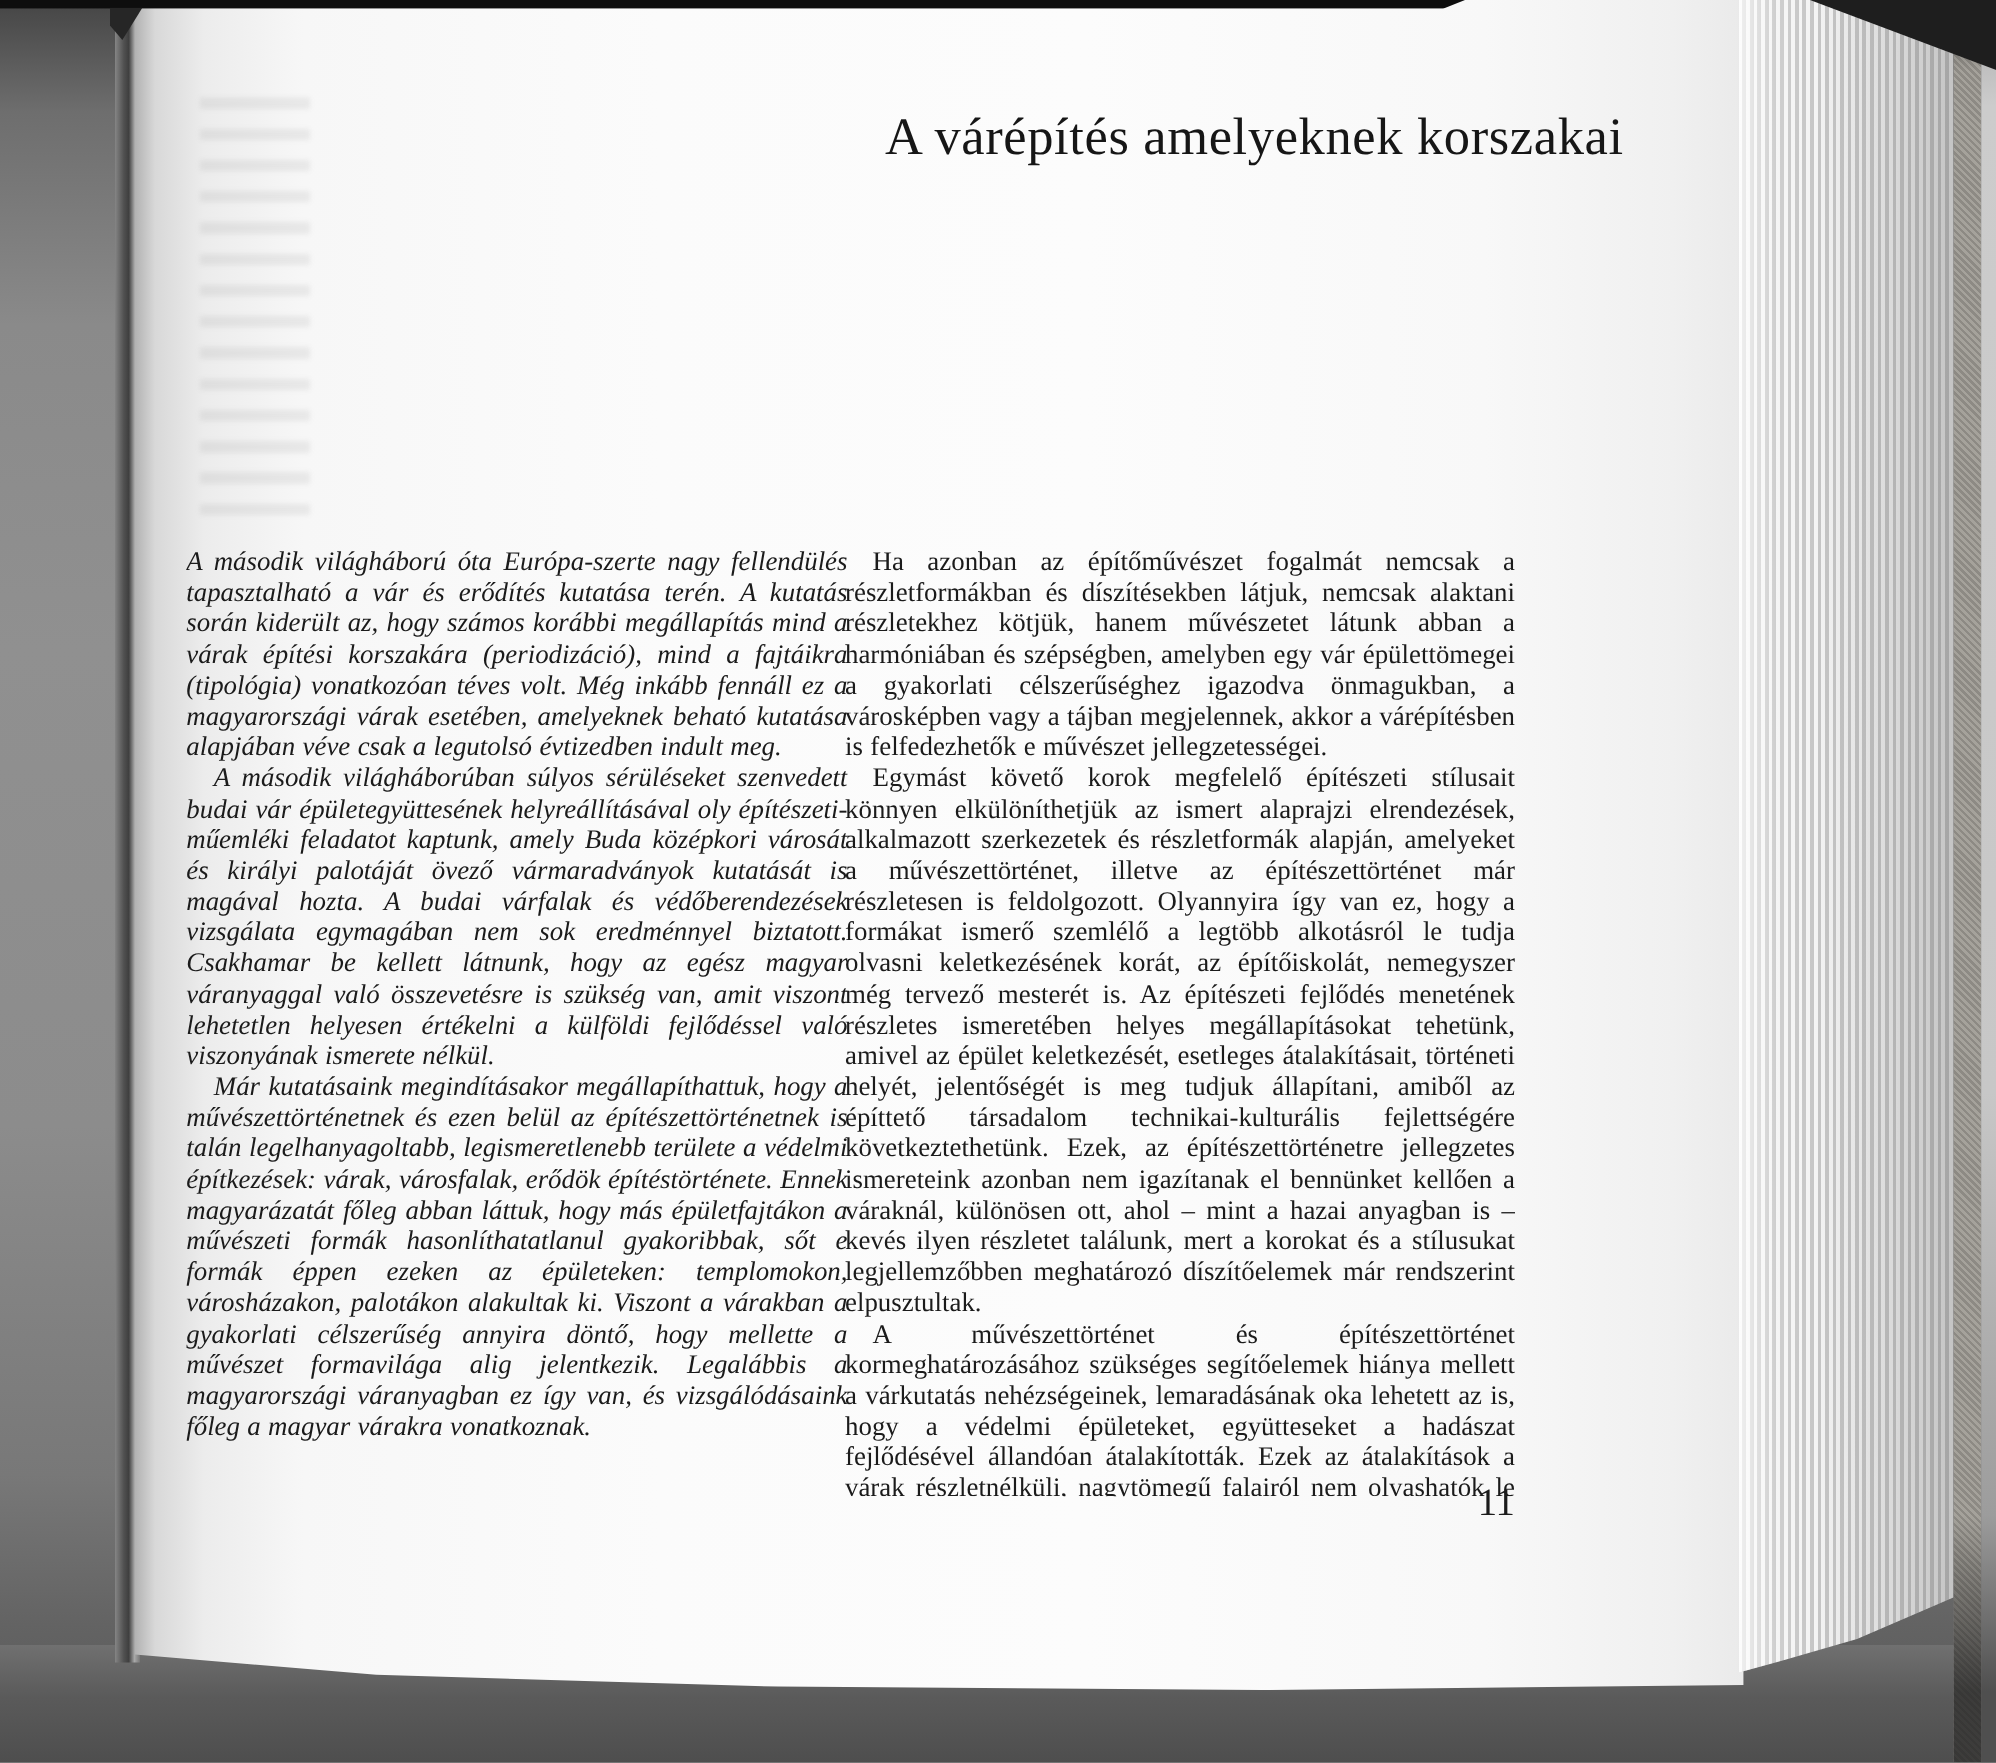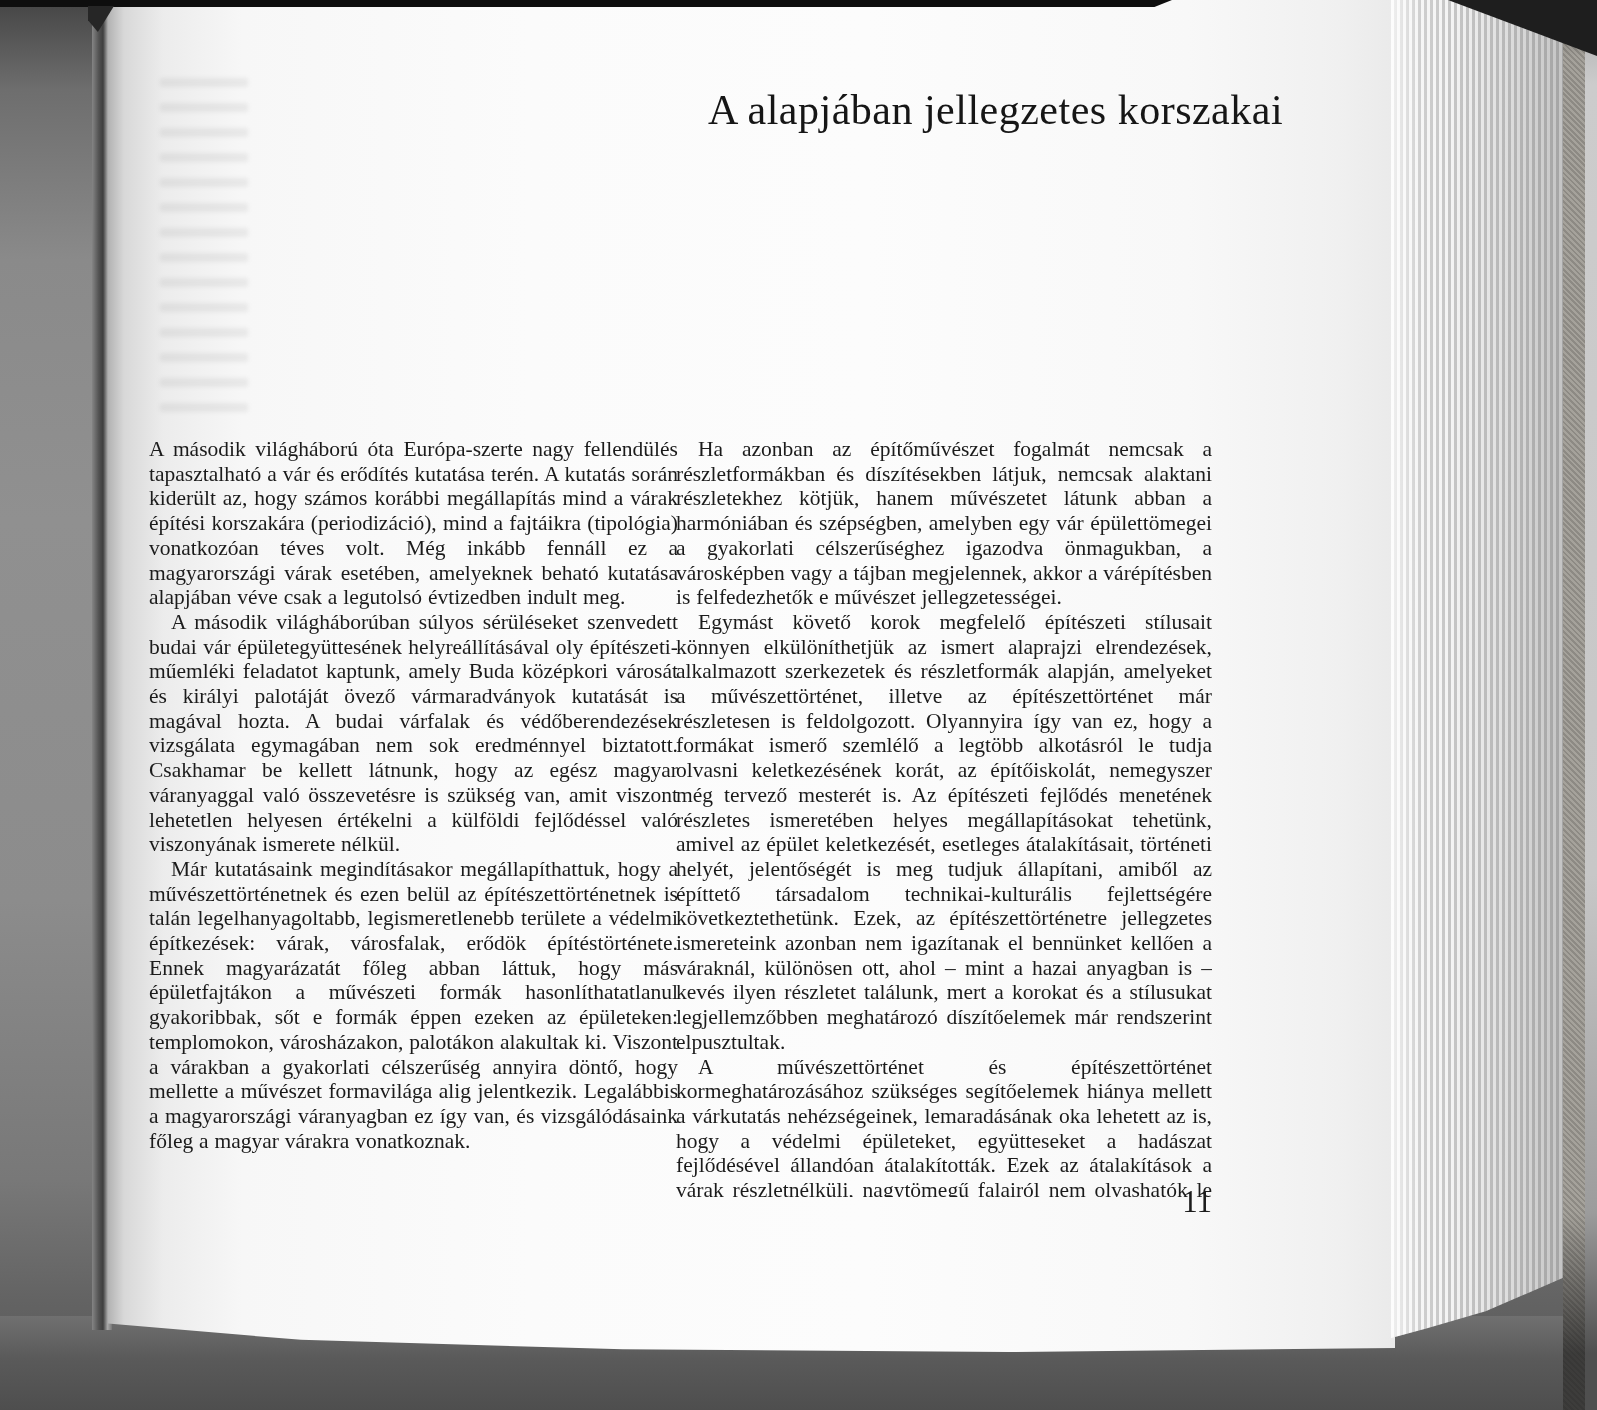--- a/index.html
+++ b/index.html
@@ -51,21 +51,21 @@
     margin: 0; text-align: center;
     font-size: 42px; font-weight: 400; color: #161616;
     letter-spacing: 0.5px; white-space: nowrap;
   }
   .col {
     position: absolute; top: 437px; height: 760px;
     font-size: 21.5px; line-height: 24.7px; color: #1b1b1b;
     text-align: justify; overflow: hidden;
     word-spacing: 0.5px;
   }
-  .col-left  { left: 41px;  width: 529px; }
+  .col-left  { left: 41px;  width: 529px; font-style: italic; }
   .col-right { left: 568px; width: 536px; }
   .col p { margin: 0; text-indent: 22px; }
   .col p.noindent { text-indent: 0; }
   .pagenum {
     position: absolute; left: 568px; top: 1184px; width: 536px;
     text-align: right; font-size: 31px; color: #1b1b1b;
   }
   
   .fore-edge {
     position: absolute; left: 1391px; top: 0; width: 172px; height: 1338px;
@@ -113,21 +113,21 @@
 <body>
 
 <div class="photo">
   <div class="backdrop"></div>
   <div class="bottom-band"></div>
   <div class="page-stack-edge"></div>
 
   <div class="page">
     <div class="ghost"></div>
 
-    <h1 class="title">A alapjában jellegzetes korszakai</h1>
+    <h1 class="title">A várépítés amelyeknek korszakai</h1>
 
     <div class="col col-left">
       <p class="noindent">A második világháború óta Európa-szerte nagy fellendülés tapasztalható a vár és erődítés kutatása terén. A kutatás során kiderült az, hogy számos korábbi megállapítás mind a várak építési korszakára (periodizáció), mind a fajtáikra (tipológia) vonatkozóan téves volt. Még inkább fennáll ez a magyarországi várak esetében, amelyeknek beható kutatása alapjában véve csak a legutolsó évtizedben indult meg.</p>
       <p>A második világháborúban súlyos sérüléseket szenvedett budai vár épületegyüttesének helyreállításával oly építészeti-műemléki feladatot kaptunk, amely Buda középkori városát és királyi palotáját övező vármaradványok kutatását is magával hozta. A budai várfalak és védőberendezések vizsgálata egymagában nem sok eredménnyel biztatott. Csakhamar be kellett látnunk, hogy az egész magyar váranyaggal való összevetésre is szükség van, amit viszont lehetetlen helyesen értékelni a külföldi fejlődéssel való viszonyának ismerete nélkül.</p>
       <p>Már kutatásaink megindításakor megállapíthattuk, hogy a művészettörténetnek és ezen belül az építészettörténetnek is talán legelhanyagoltabb, legismeretlenebb területe a védelmi építkezések: várak, városfalak, erődök építéstörténete. Ennek magyarázatát főleg abban láttuk, hogy más épületfajtákon a művészeti formák hasonlíthatatlanul gyakoribbak, sőt e formák éppen ezeken az épületeken: templomokon, városházakon, palotákon alakultak ki. Viszont a várakban a gyakorlati célszerűség annyira döntő, hogy mellette a művészet formavilága alig jelentkezik. Legalábbis a magyarországi váranyagban ez így van, és vizsgálódásaink főleg a magyar várakra vonatkoznak.</p>
     </div>
 
     <div class="col col-right">
       <p>Ha azonban az építőművészet fogalmát nemcsak a részletformákban és díszítésekben látjuk, nemcsak alaktani részletekhez kötjük, hanem művészetet látunk abban a harmóniában és szépségben, amelyben egy vár épülettömegei a gyakorlati célszerűséghez igazodva önmagukban, a városképben vagy a tájban megjelennek, akkor a várépítésben is felfedezhetők e művészet jellegzetességei.</p>
       <p>Egymást követő korok megfelelő építészeti stílusait könnyen elkülöníthetjük az ismert alaprajzi elrendezések, alkalmazott szerkezetek és részletformák alapján, amelyeket a művészettörténet, illetve az építészettörténet már részletesen is feldolgozott. Olyannyira így van ez, hogy a formákat ismerő szemlélő a legtöbb alkotásról le tudja olvasni keletkezésének korát, az építőiskolát, nemegyszer még tervező mesterét is. Az építészeti fejlődés menetének részletes ismeretében helyes megállapításokat tehetünk, amivel az épület keletkezését, esetleges átalakításait, történeti helyét, jelentőségét is meg tudjuk állapítani, amiből az építtető társadalom technikai-kulturális fejlettségére következtethetünk. Ezek, az építészettörténetre jellegzetes ismereteink azonban nem igazítanak el bennünket kellően a váraknál, különösen ott, ahol – mint a hazai anyagban is – kevés ilyen részletet találunk, mert a korokat és a stílusukat legjellemzőbben meghatározó díszítőelemek már rendszerint elpusztultak.</p>

